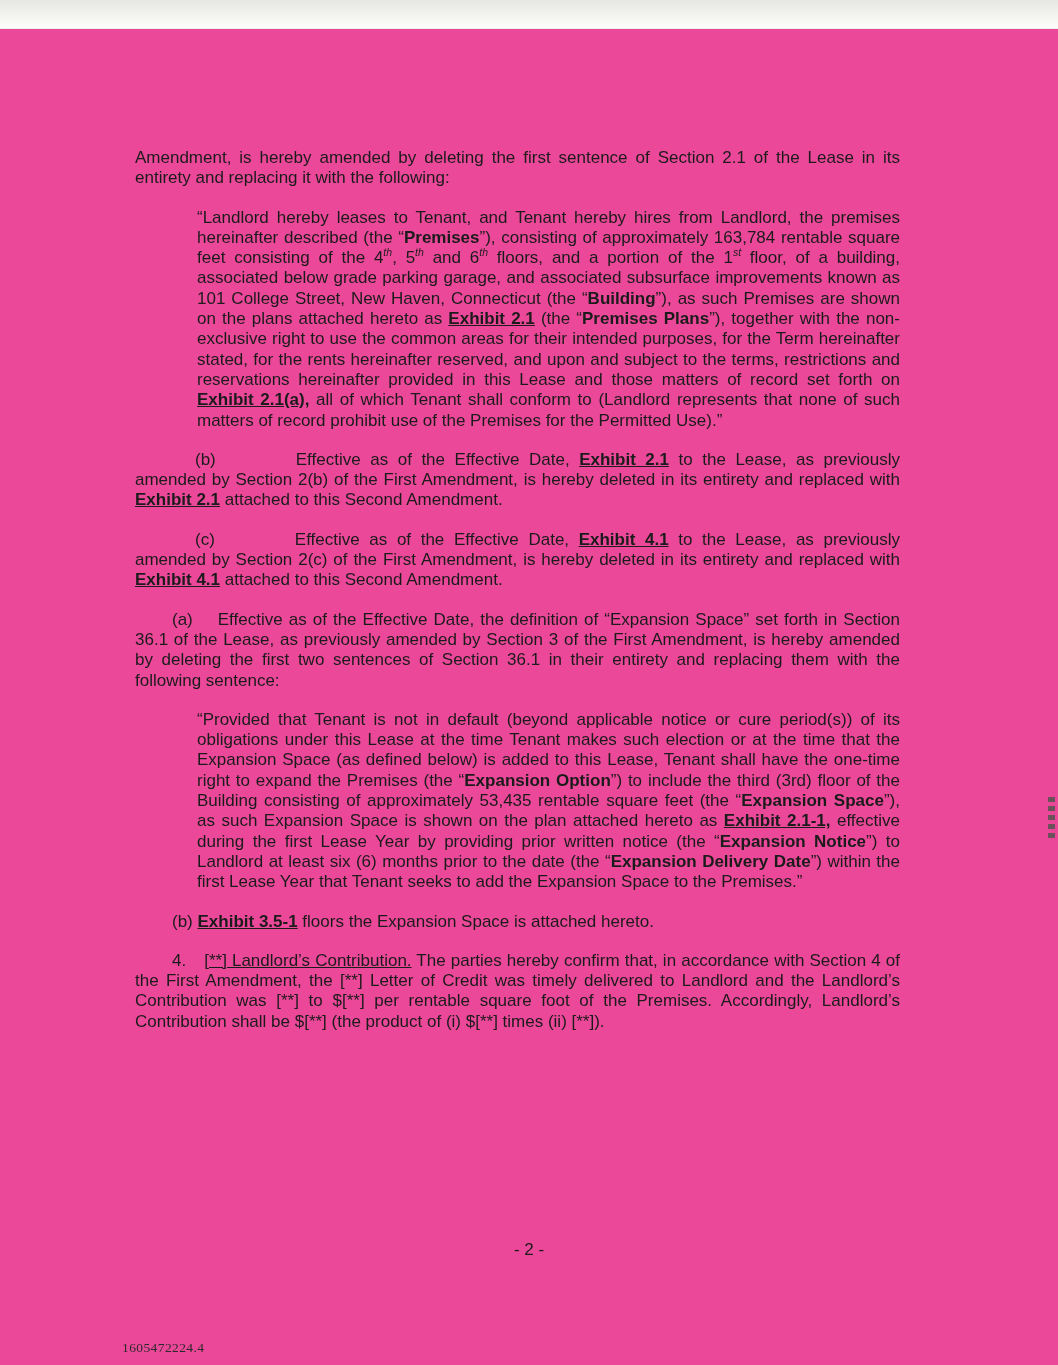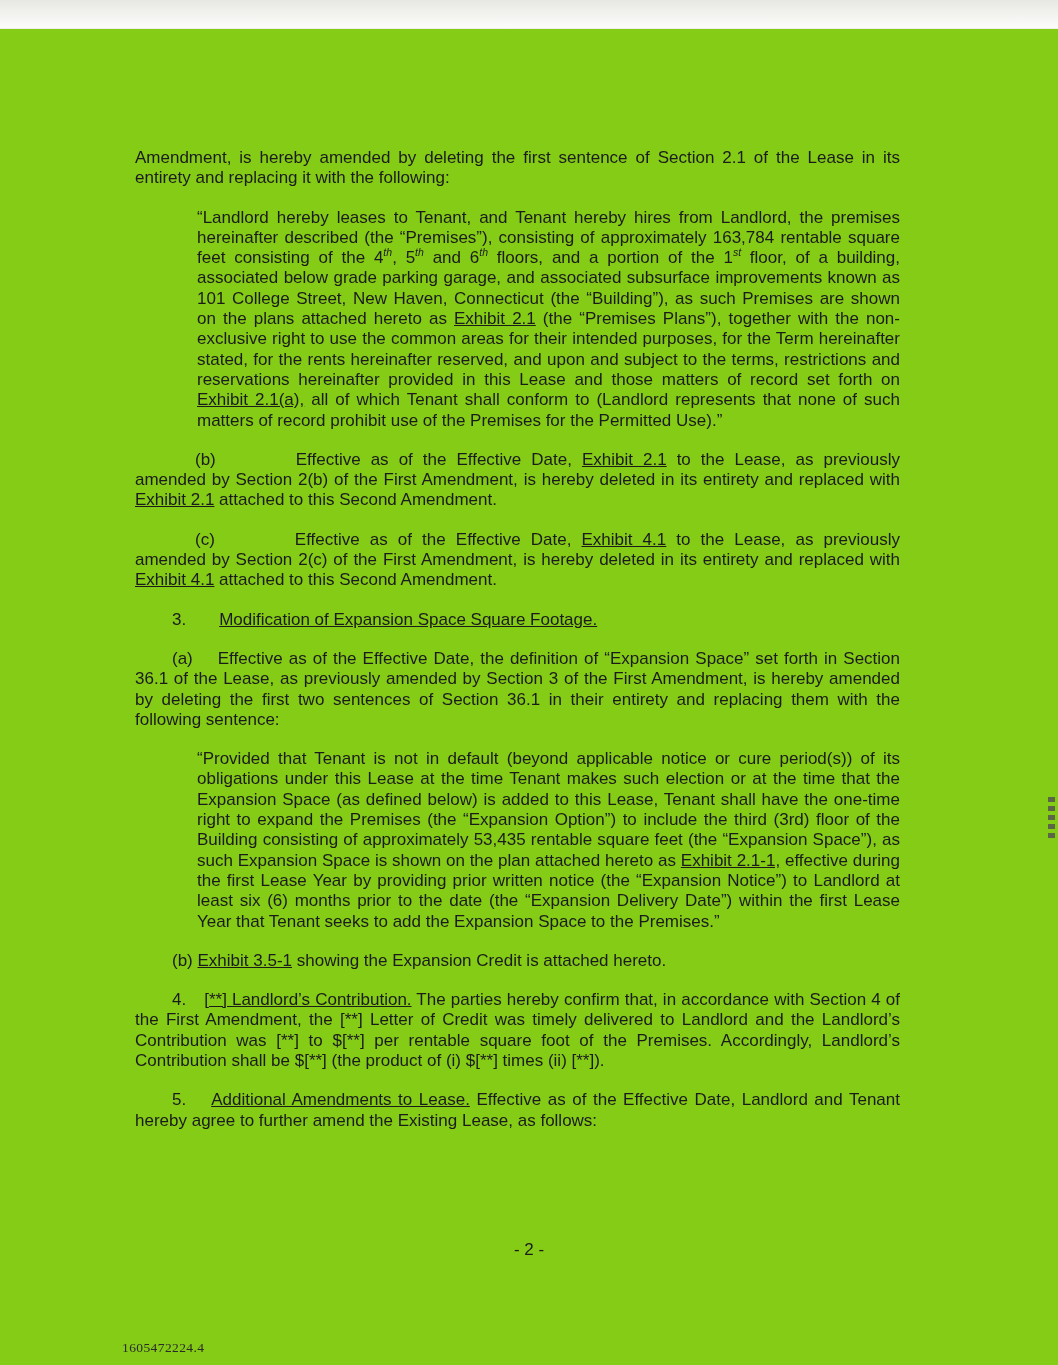--- a/index.html
+++ b/index.html
@@ -1,21 +1,21 @@
 <!DOCTYPE html>
 <html><head>
 <meta charset="utf-8">
 <title>Scanned Lease Amendment – Page 2</title>
 <style>
   html,body { margin:0; padding:0; background:#e6e6e3; }
   .scan {
     position:relative;
     width:1058px; height:1365px;
     margin:0 auto;
-    background:#84cc16;
+    background:#ec4899;
     overflow:hidden;
     font-family:"Liberation Sans","DejaVu Sans",sans-serif;
     font-size:17px;
     line-height:20.3px;
     color:#1b1b1b;
   }
   .scan-top {
     position:absolute; top:0; left:0; right:0; height:28px;
     background:linear-gradient(180deg,#e7e7e3 0%,#f3f3f0 55%,#fcfcfa 100%);
     border-bottom:1px solid #efeeea;
@@ -23,21 +23,21 @@
   .content {
     position:absolute;
     left:135px; top:148px; width:765px;
   }
   .para { text-align:justify; margin:0 0 19px 0; }
   .para.quote   { margin-left:62px; }
   .para.sub     { text-indent:60px; }
   .para.sub2    { text-indent:37px; }
   .para.heading { text-indent:37px; text-align:left; }
   .para.noj     { text-align:left; }
-  .bold { font-weight:normal; }
+  .bold { font-weight:bold; }
   .ul   { text-decoration:underline; }
   .sup  { vertical-align:super; font-size:10.5px; line-height:0;font-style:italic; }
   .tab  { display:inline-block; }
   .page-number {
     position:absolute; top:1240px; left:0; width:100%;
     text-align:center;
   }
   .footer-id {
     position:absolute; left:122px; top:1338px;
     font-family:"Liberation Serif","DejaVu Serif",serif;
@@ -52,23 +52,21 @@
 </head>
 <body>
 
 <div class="scan">
   <div class="scan-top"></div>
   <div class="content">
       <div class="para body"><span>Amendment, is hereby amended by deleting the first sentence of Section 2.1 of the Lease in its entirety and replacing it with the following:</span></div>
       <div class="para quote"><span>“Landlord hereby leases to Tenant, and Tenant hereby hires from Landlord, the premises hereinafter described (the “</span><span class="bold">Premises</span><span>”), consisting of approximately 163,784 rentable square feet consisting of the 4</span><span class="sup">th</span><span>, 5</span><span class="sup">th</span><span> and 6</span><span class="sup">th</span><span> floors, and a portion of the 1</span><span class="sup">st</span><span> floor, of a building, associated below grade parking garage, and associated subsurface improvements known as 101 College Street, New Haven, Connecticut (the “</span><span class="bold">Building</span><span>”), as such Premises are shown on the plans attached hereto as </span><span class="bold ul">Exhibit 2.1</span><span> (the “</span><span class="bold">Premises Plans</span><span>”), together with the non-exclusive right to use the common areas for their intended purposes, for the Term hereinafter stated, for the rents hereinafter reserved, and upon and subject to the terms, restrictions and reservations hereinafter provided in this Lease and those matters of record set forth on </span><span class="bold ul">Exhibit 2.1(a),</span><span> all of which Tenant shall conform to (Landlord represents that none of such matters of record prohibit use of the Premises for the Permitted Use).”</span></div>
       <div class="para sub"><span>(b)</span><span class="tab" style="width: 80px;"></span><span>Effective as of the Effective Date, </span><span class="bold ul">Exhibit 2.1</span><span> to the Lease, as previously amended by Section 2(b) of the First Amendment, is hereby deleted in its entirety and replaced with </span><span class="bold ul">Exhibit 2.1</span><span> attached to this Second Amendment.</span></div>
       <div class="para sub"><span>(c)</span><span class="tab" style="width: 80px;"></span><span>Effective as of the Effective Date, </span><span class="bold ul">Exhibit 4.1</span><span> to the Lease, as previously amended by Section 2(c) of the First Amendment, is hereby deleted in its entirety and replaced with </span><span class="bold ul">Exhibit 4.1</span><span> attached to this Second Amendment.</span></div>
-      <div class="para heading"><span>3.</span><span class="tab" style="width: 33px;"></span><span class="ul">Modification of Expansion Space Square Footage.</span></div>
       <div class="para sub2"><span>(a)</span><span class="tab" style="width: 25px;"></span><span>Effective as of the Effective Date, the definition of “Expansion Space” set forth in Section 36.1 of the Lease, as previously amended by Section 3 of the First Amendment, is hereby amended by deleting the first two sentences of Section 36.1 in their entirety and replacing them with the following sentence:</span></div>
       <div class="para quote"><span>“Provided that Tenant is not in default (beyond applicable notice or cure period(s)) of its obligations under this Lease at the time Tenant makes such election or at the time that the Expansion Space (as defined below) is added to this Lease, Tenant shall have the one-time right to expand the Premises (the “</span><span class="bold">Expansion Option</span><span>”) to include the third (3rd) floor of the Building consisting of approximately 53,435 rentable square feet (the “</span><span class="bold">Expansion Space</span><span>”), as such Expansion Space is shown on the plan attached hereto as </span><span class="bold ul">Exhibit 2.1-1,</span><span> effective during the first Lease Year by providing prior written notice (the “</span><span class="bold">Expansion Notice</span><span>”) to Landlord at least six (6) months prior to the date (the “</span><span class="bold">Expansion Delivery Date</span><span>”) within the first Lease Year that Tenant seeks to add the Expansion Space to the Premises.”</span></div>
-      <div class="para sub2 noj"><span>(b) </span><span class="bold ul">Exhibit 3.5-1</span><span> showing the Expansion Credit is attached hereto.</span></div>
+      <div class="para sub2 noj"><span>(b) </span><span class="bold ul">Exhibit 3.5-1</span><span> floors the Expansion Space is attached hereto.</span></div>
       <div class="para sub2"><span>4.</span><span class="tab" style="width: 18px;"></span><span class="ul">[**] Landlord’s Contribution.</span><span> The parties hereby confirm that, in accordance with Section 4 of the First Amendment, the [**] Letter of Credit was timely delivered to Landlord and the Landlord’s Contribution was [**] to $[**] per rentable square foot of the Premises.  Accordingly, Landlord’s Contribution shall be $[**] (the product of (i) $[**] times (ii) [**]).</span></div>
-      <div class="para sub2"><span>5.</span><span class="tab" style="width: 25px;"></span><span class="ul">Additional Amendments to Lease.</span><span>  Effective as of the Effective Date, Landlord and Tenant hereby agree to further amend the Existing Lease, as follows:</span></div>
     </div>
   <div class="page-number">- 2 -</div>
   <div class="footer-id">1605472224.4</div>
   <div class="scan-artifact"></div>
 </div>
 
 </body></html>

